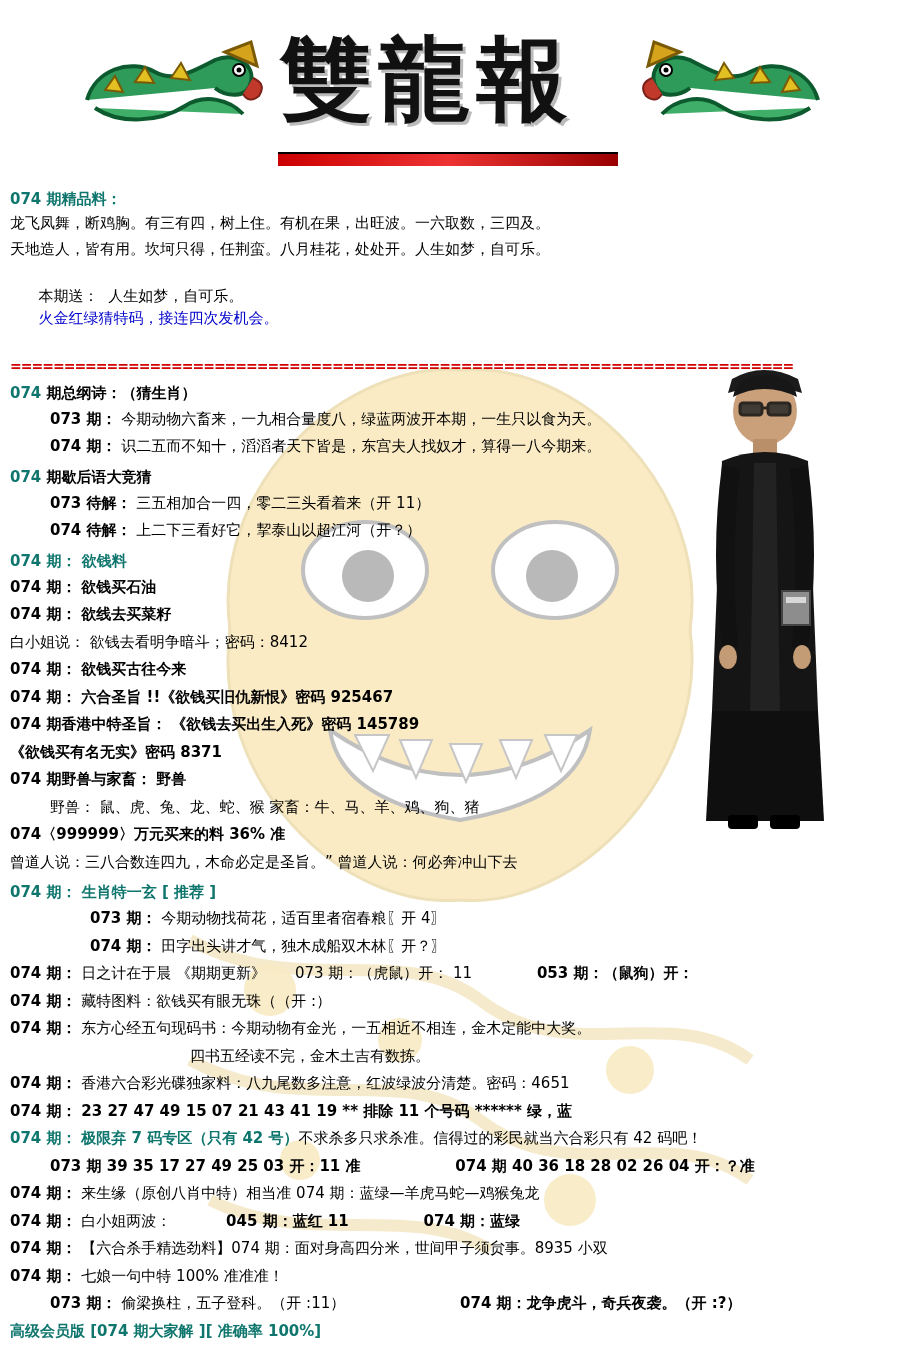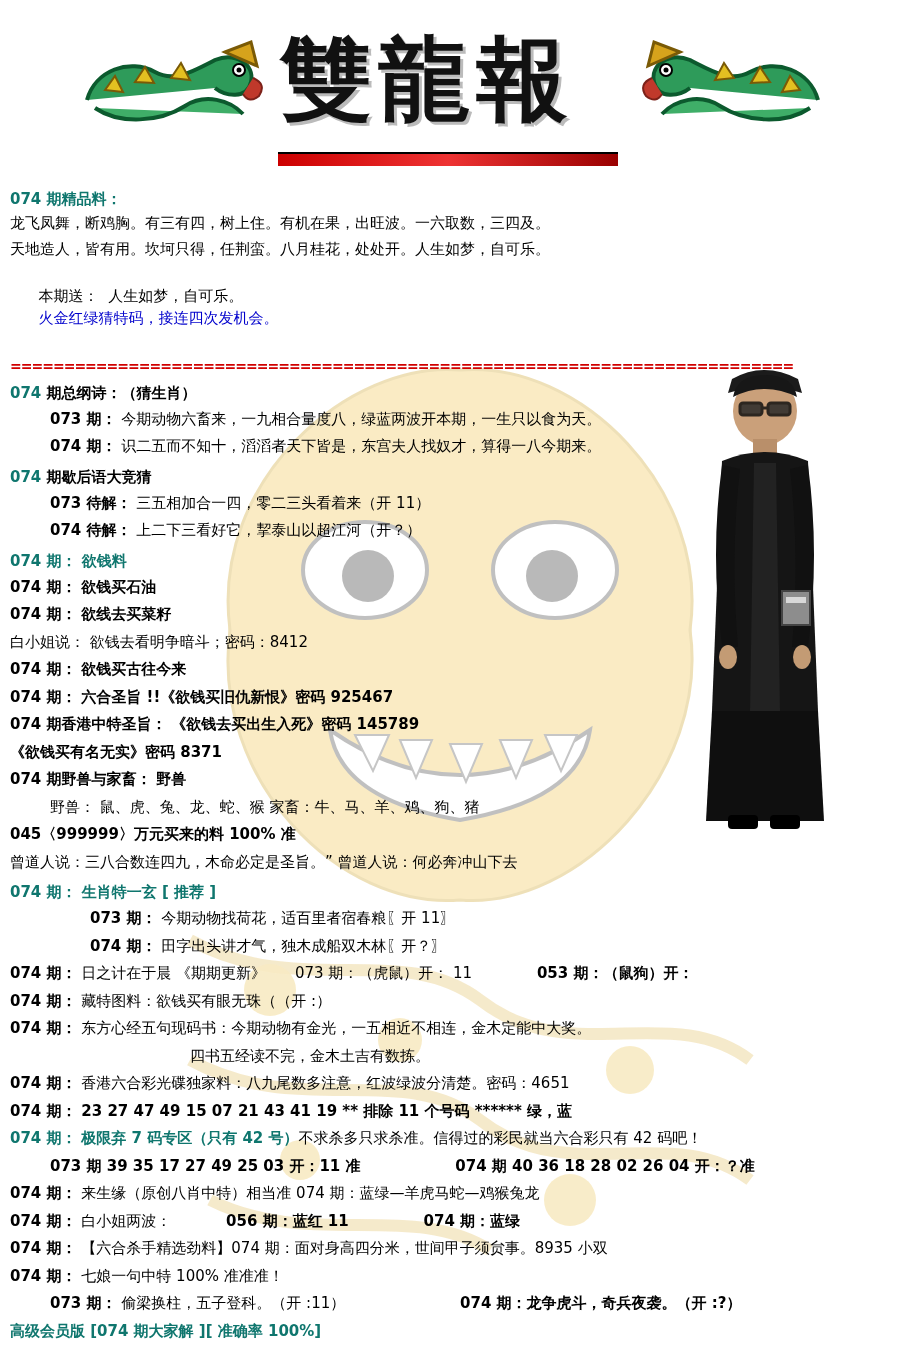--- a/index.html
+++ b/index.html
@@ -222,33 +222,33 @@
       <span class="bold">《欲钱买有名无实》密码 8371</span>
     </div>
     <div class="row">
       <span class="bold">074 期野兽与家畜：</span>
       <span class="bold">野兽</span>
     </div>
     <div class="row indent2">
       <span>野兽：  鼠、虎、兔、龙、蛇、猴    家畜：牛、马、羊、鸡、狗、猪</span>
     </div>
     <div class="row">
-      <span class="bold">045〈999999〉万元买来的料 100% 准</span>
+      <span class="bold">074〈999999〉万元买来的料 36% 准</span>
     </div>
     <div class="row">
       <span>曾道人说：三八合数连四九，木命必定是圣旨。”  曾道人说：何必奔冲山下去</span>
     </div>
 
     <div class="sect-title">
       <span class="redb">074 期：</span>
       <span class="redb">生肖特一玄 [ 推荐 ]</span>
     </div>
     <div class="row indent3">
       <span class="bold">073 期：</span>
-      <span>今期动物找荷花，适百里者宿春粮〖开 11〗</span>
+      <span>今期动物找荷花，适百里者宿春粮〖开 4〗</span>
     </div>
     <div class="row indent3">
       <span class="bold">074 期：</span>
       <span>田字出头讲才气，独木成船双木林〖开？〗</span>
     </div>
 
     <div class="row">
       <span class="bold">074 期：</span>
       <span>日之计在于晨 《期期更新》</span>
       <span style="margin-left:24px">073 期：（虎鼠）开：   11</span>
@@ -283,21 +283,21 @@
       <span class="bold" style="margin-left:90px">074 期 40  36  18  28  02  26  04 开：？准</span>
     </div>
 
     <div class="row">
       <span class="bold">074 期：</span>
       <span>来生缘（原创八肖中特）相当准 074 期：蓝绿—羊虎马蛇—鸡猴兔龙</span>
     </div>
     <div class="row">
       <span class="bold">074 期：</span>
       <span>白小姐两波：</span>
-      <span style="margin-left:50px" class="bold">056 期：蓝红    11</span>
+      <span style="margin-left:50px" class="bold">045 期：蓝红    11</span>
       <span style="margin-left:70px" class="bold">074 期：蓝绿</span>
     </div>
     <div class="row">
       <span class="bold">074 期：</span>
       <span>【六合杀手精选劲料】074 期：面对身高四分米，世间甲子须贠事。8935  小双</span>
     </div>
     <div class="row">
       <span class="bold">074 期：</span>
       <span>七娘一句中特 100% 准准准！</span>
     </div>

